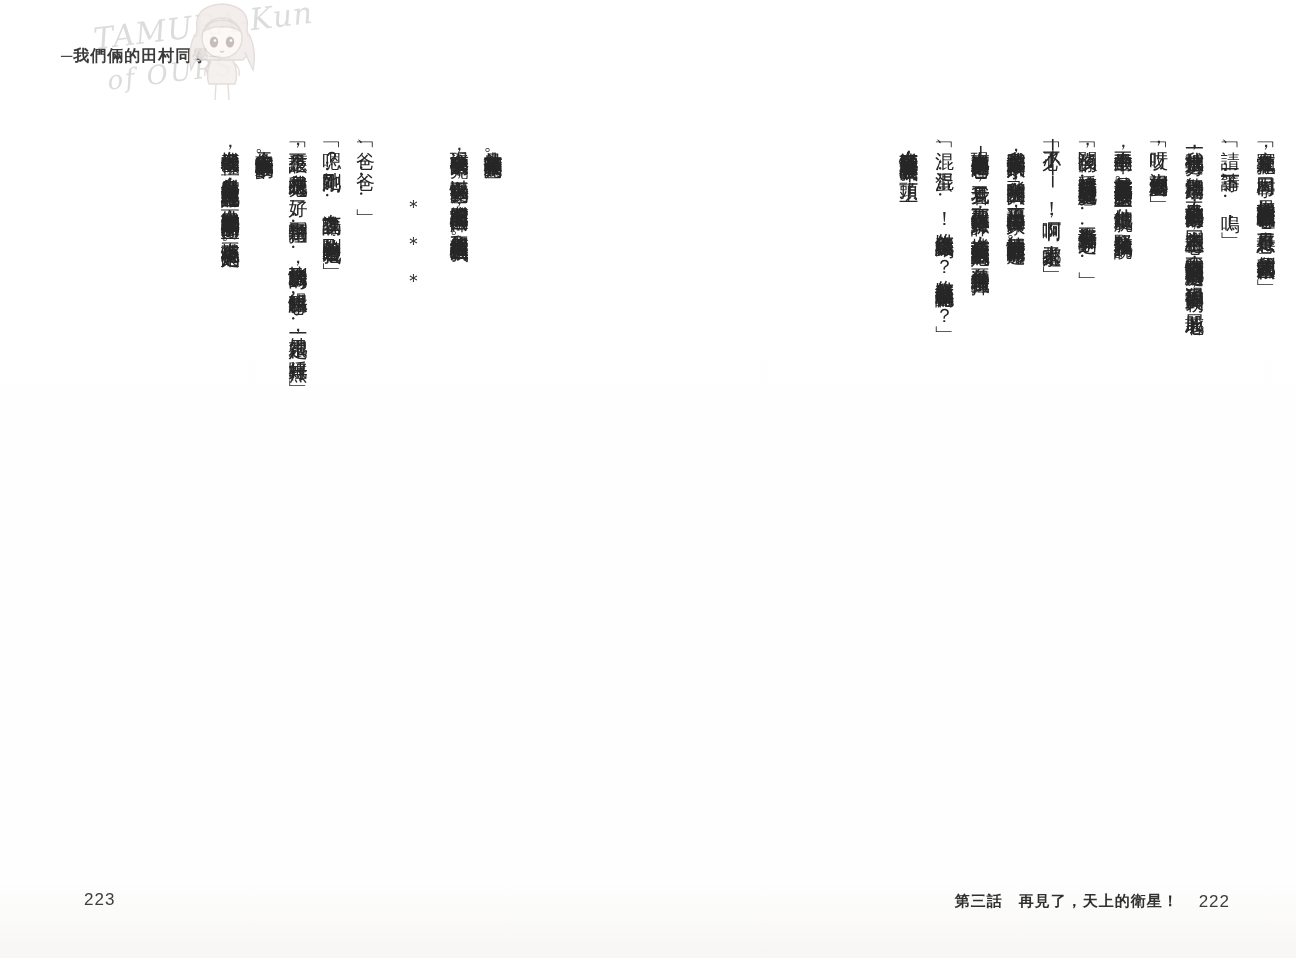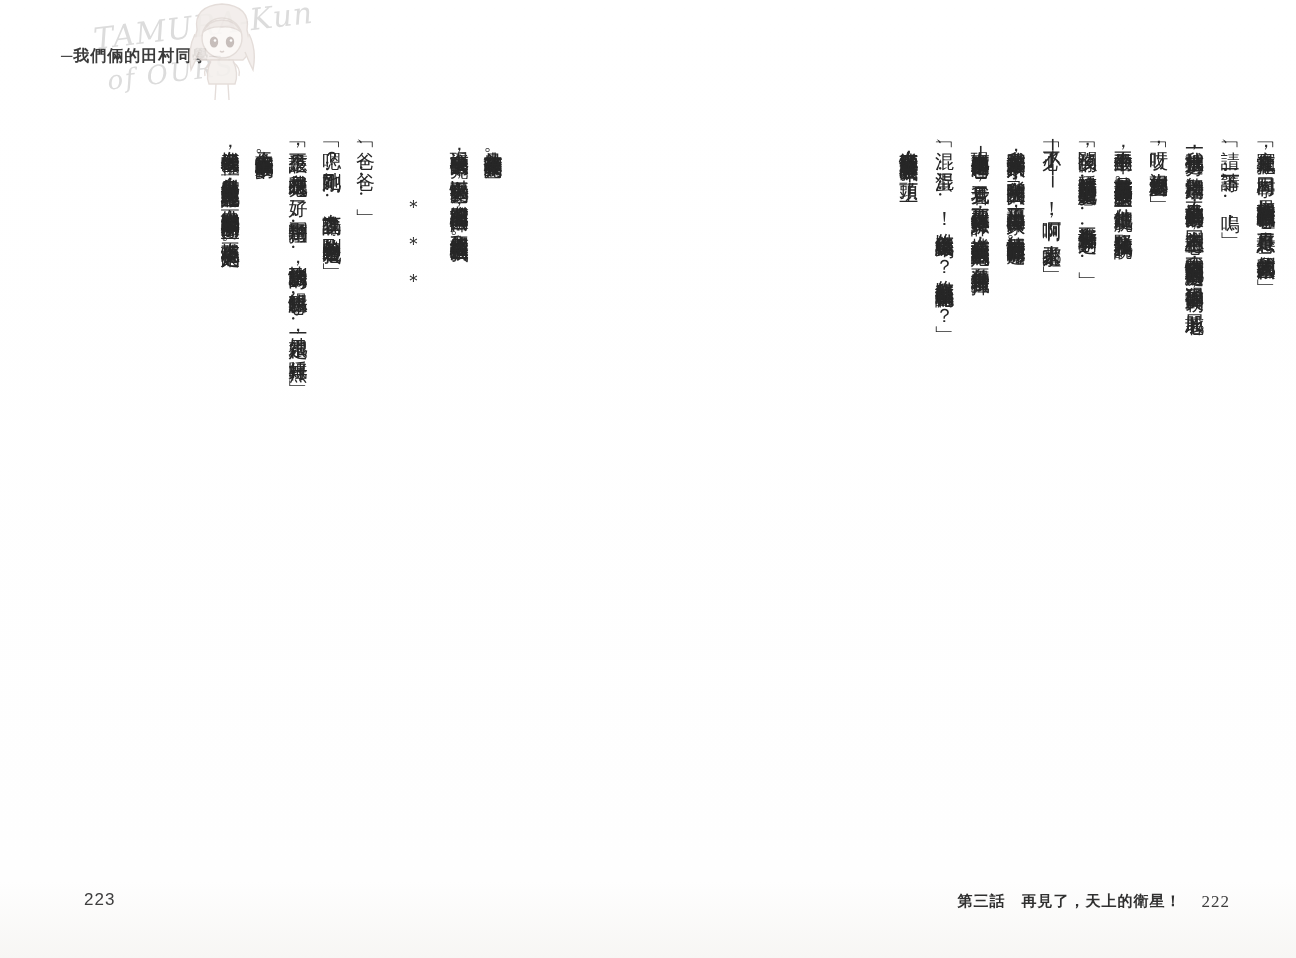--- a/index.html
+++ b/index.html
@@ -65,21 +65,21 @@
     font-size: 17px; color: #3d3d3d; letter-spacing: 1px;
     font-family: Liberation Sans, sans-serif;
   }
   .footer-right {
     position: absolute; right: 66px; top: 892px;
     display: flex; align-items: flex-start; gap: 20px;
     font-family: "Liberation Sans", "DejaVu Sans", sans-serif;
     color: #303030;
   }
   .footer-right .chapter { font-size: 15px; font-weight: 600; letter-spacing: 1px; }
-  .footer-right .pnum   { font-size: 17px; letter-spacing: 1px; color: #3d3d3d; font-family: Liberation Serif, serif; }
+  .footer-right .pnum   { font-size: 17px; letter-spacing: 1px; color: #3d3d3d; }
 </style>
 </head>
 <body>
 
 <div class="scan">
 
   <header class="logo">
     <div class="logo-latin logo-latin-top">TAMURA-Kun</div>
     <div class="logo-latin logo-latin-bottom">of OURS</div>
     <div class="logo-cjk">─我們倆的田村同學─</div>

